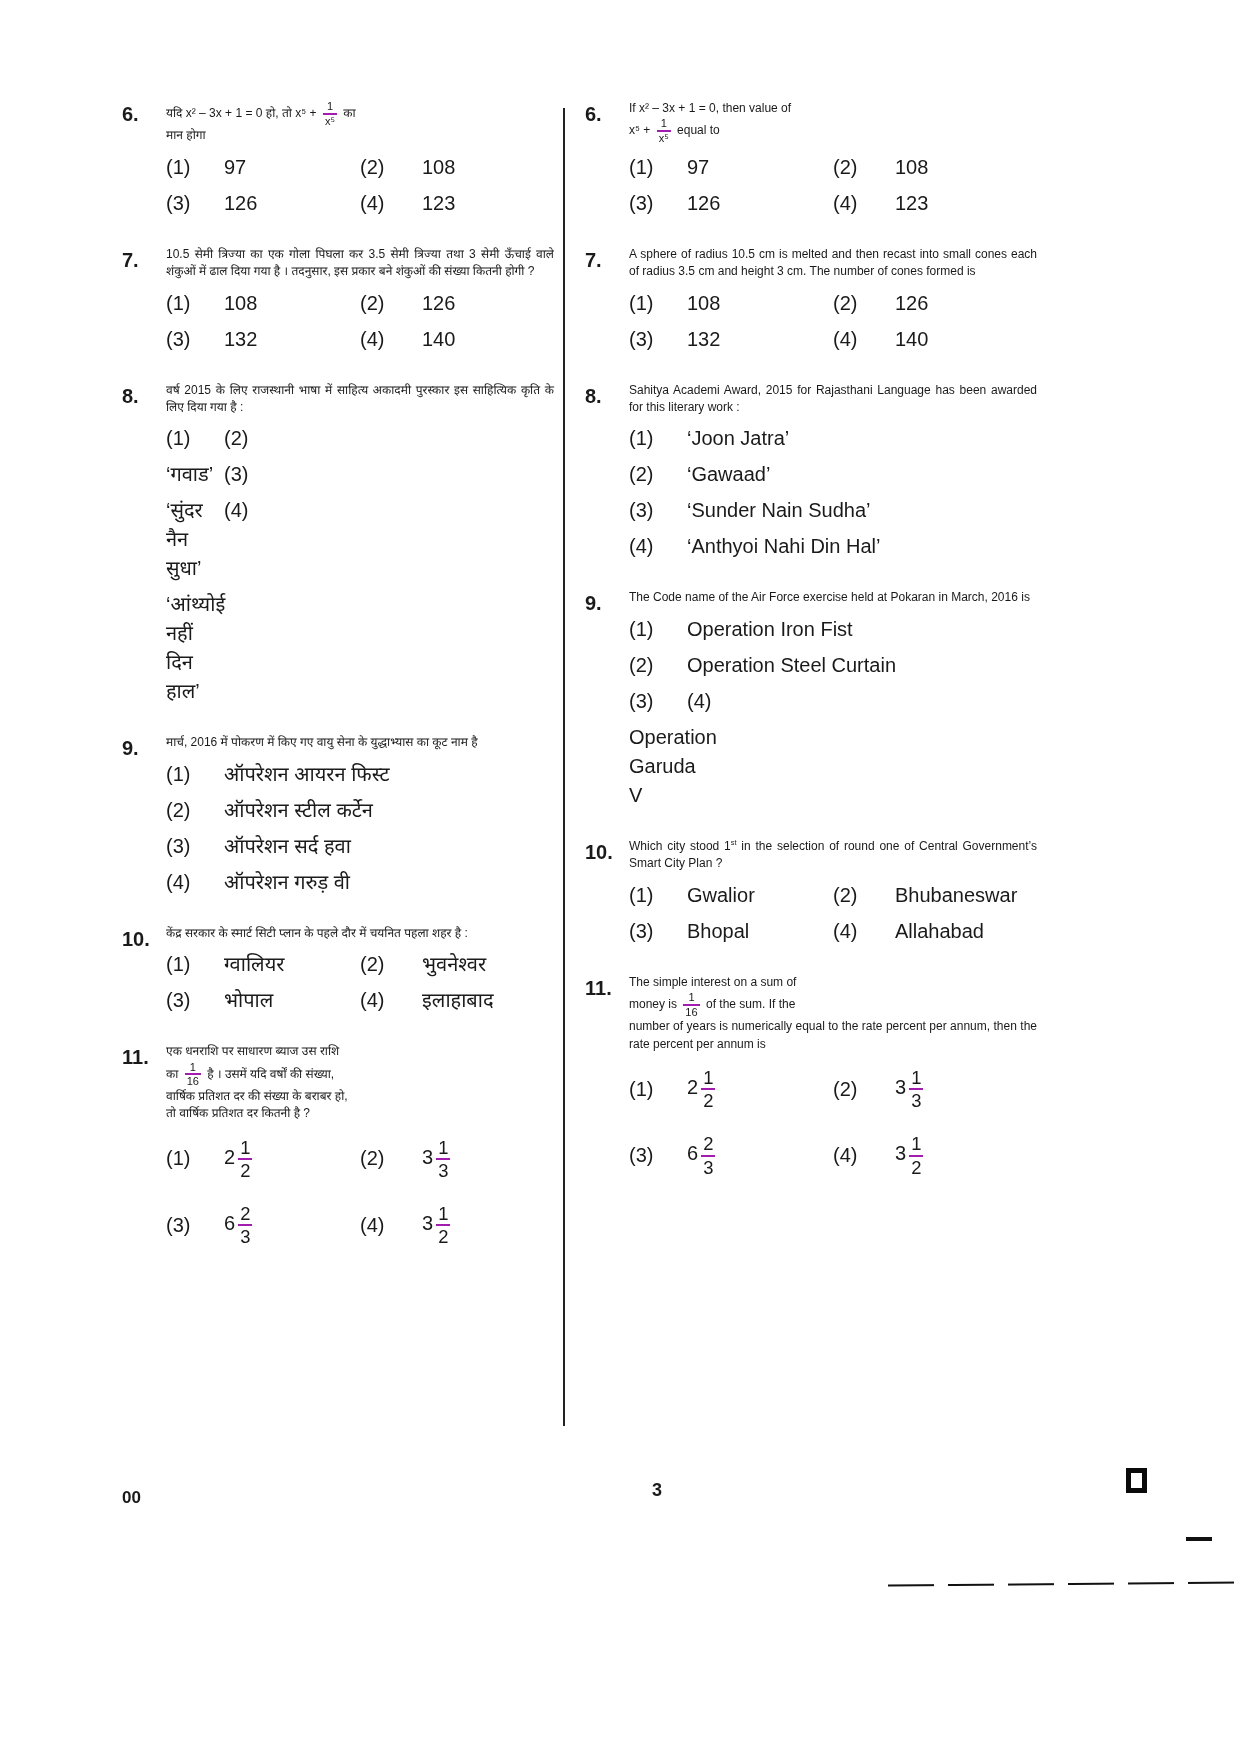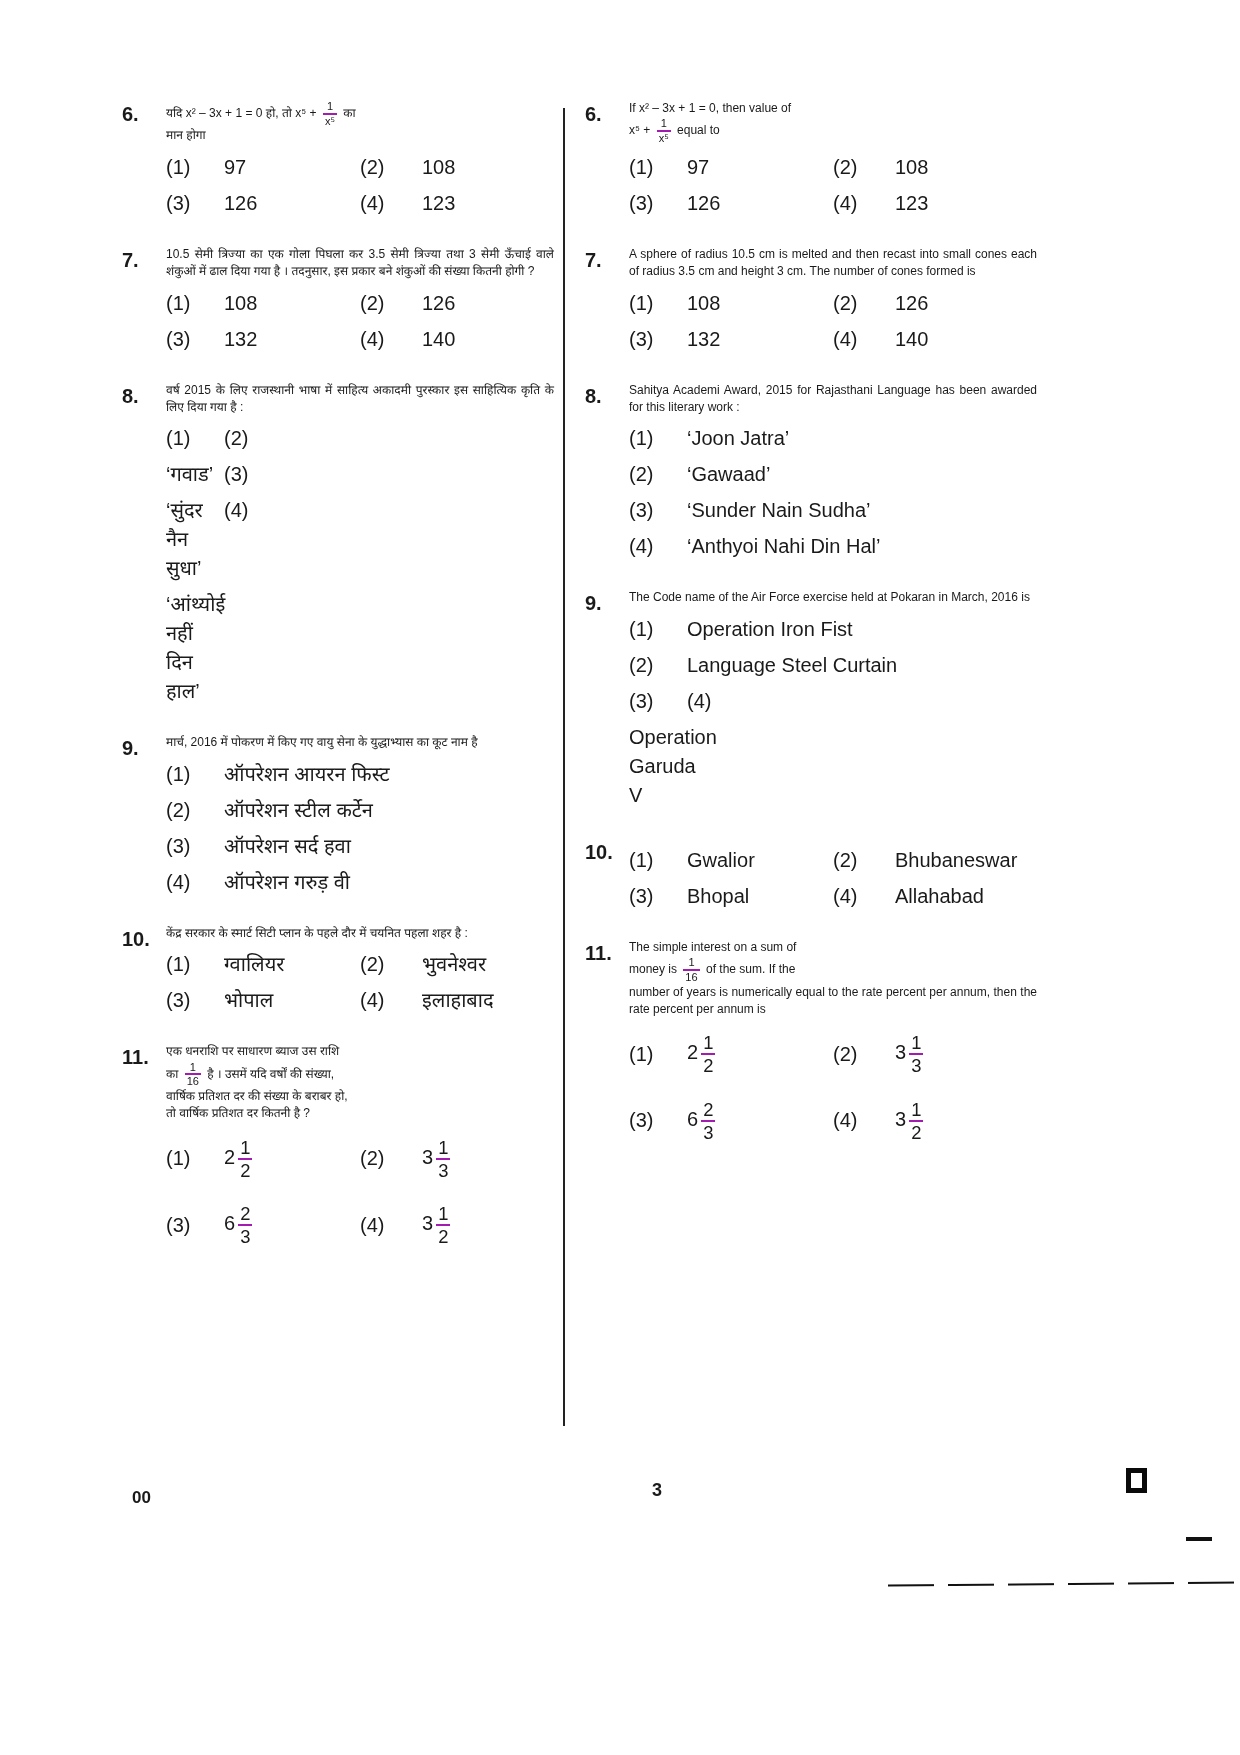--- a/index.html
+++ b/index.html
@@ -27,21 +27,21 @@
   .opts.one-col{grid-template-columns:54px 1fr;row-gap:7px;}
   .opts.two-col-frac{grid-template-columns:54px 1fr 58px 1fr;row-gap:22px;align-items:center;margin-top:14px;}
   .olabel{white-space:nowrap;}
   .frac{
     display:inline-flex;flex-direction:column;align-items:center;
     vertical-align:middle;line-height:1.15;font-size:0.92em;
     margin:0 3px;text-align:center;
   }
   .frac .fd{border-top:2px solid #a21caf;padding:0 2px;}
   sup.sup{font-size:0.62em;line-height:0;}
-  .footer-left{position:absolute;left:132px;top:1488px;font-size:17px;font-weight:bold;}
+  .footer-left{position:absolute;left:122px;top:1488px;font-size:17px;font-weight:bold;}
   .page-num{position:absolute;left:652px;top:1480px;font-size:18px;font-weight:bold;}
   .corner-square{
     position:absolute;left:1126px;top:1468px;width:11px;height:15px;
     border:5px solid #0a0a0a;background:#fff;
   }
   .bottom-dash{
     position:absolute;left:1186px;top:1537px;width:26px;height:4px;background:#111;
   }
   .bottom-dashed-line{
     position:absolute;left:888px;top:1583px;width:352px;height:2px;
@@ -222,30 +222,31 @@
         </div>
       </div>
       <div class="q">
         <div class="qnum">9.</div>
         <div class="qbody">
           <div class="qstem"><span class="t">The Code name of the Air Force exercise held at Pokaran in March, 2016 is</span></div>
           <div class="opts one-col">
             <span class="olabel">(1)</span>
             <span class="oval"><span class="t">Operation Iron Fist</span></span>
             <span class="olabel">(2)</span>
-            <span class="oval"><span class="t">Language Steel Curtain</span></span>
+            <span class="oval"><span class="t">Operation Steel Curtain</span></span>
             <span class="olabel">(3)</span>
             <span class="olabel">(4)</span>
             <span class="oval"><span class="t">Operation Garuda V</span></span>
           </div>
         </div>
       </div>
       <div class="q">
         <div class="qnum">10.</div>
         <div class="qbody">
+          <div class="qstem"><span class="t">Which city stood 1</span><sup class="sup">st</sup><span class="t"> in the selection of round one of Central Government’s Smart City Plan ?</span></div>
           <div class="opts two-col">
             <span class="olabel">(1)</span>
             <span class="oval"><span class="t">Gwalior</span></span>
             <span class="olabel">(2)</span>
             <span class="oval"><span class="t">Bhubaneswar</span></span>
             <span class="olabel">(3)</span>
             <span class="oval"><span class="t">Bhopal</span></span>
             <span class="olabel">(4)</span>
             <span class="oval"><span class="t">Allahabad</span></span>
           </div>

